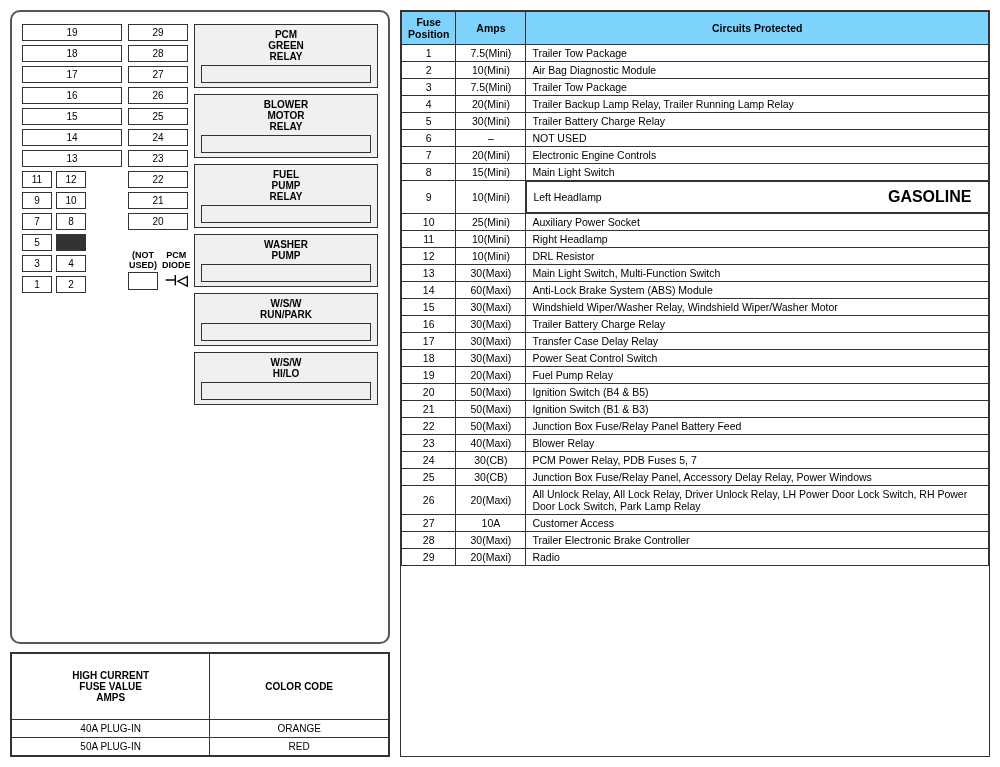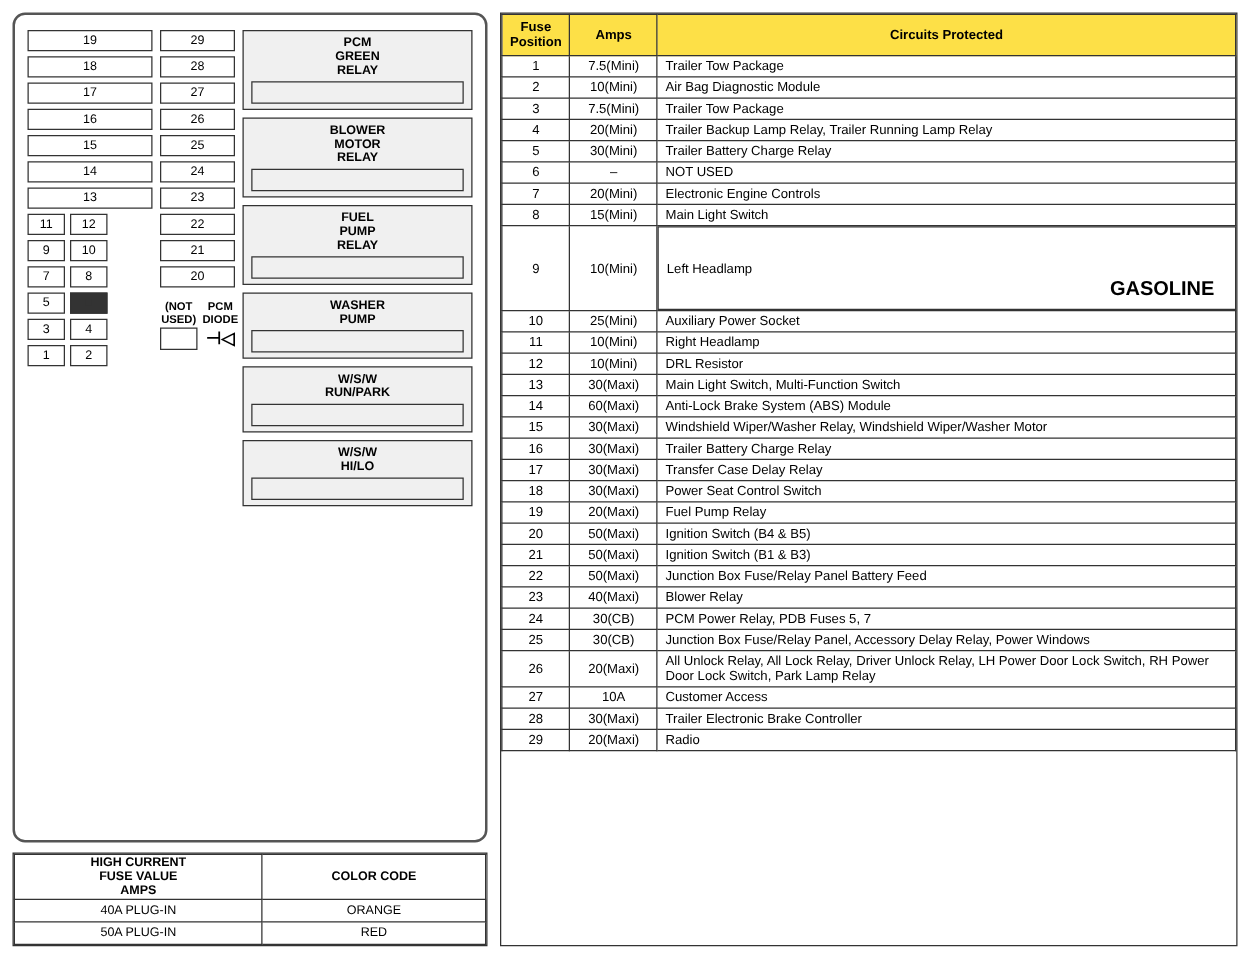--- a/index.html
+++ b/index.html
@@ -99,21 +99,21 @@
       font-size: 10px;
     }
 
     .legend-table table {
       width: 100%;
       border-collapse: collapse;
     }
 
     .legend-table th {
       border: 1px solid #333;
-      padding: 1px 6px;
+      padding: 16px 6px;
       text-align: center;
       font-weight: bold;
       font-size: 10px;
       background: #fff;
     }
 
     .legend-table td {
       border: 1px solid #333;
       padding: 3px 6px;
       text-align: center;
@@ -129,39 +129,38 @@
       width: 100%;
       border-collapse: collapse;
       font-size: 10.5px;
     }
 
     .right-panel th {
       border: 1px solid #333;
       padding: 4px 6px;
       text-align: center;
       font-weight: bold;
-      background: #fde047;
+      background: #7dd3fc;
     }
 
     .right-panel td {
       border: 1px solid #333;
       padding: 2px 6px;
     }
 
     .right-panel td.center {
       text-align: center;
     }
 
     .gasoline-label {
       font-size: 16px;
       font-weight: bold;
       text-align: center;
       padding: 4px 10px;
       border: none !important;
-      margin-top: 35px;
     }
 
     .fuse-num-col { width: 40px; }
     .fuse-amp-col { width: 70px; }
     .fuse-circ-col { }
   </style>
 </head>
 <body>
 
 <div class="left-panel">
@@ -209,21 +208,21 @@
         <div class="fuse-item">28</div>
         <div class="fuse-item">27</div>
         <div class="fuse-item">26</div>
         <div class="fuse-item">25</div>
         <div class="fuse-item">24</div>
         <div class="fuse-item">23</div>
         <div class="fuse-item">22</div>
         <div class="fuse-item">21</div>
         <div class="fuse-item">20</div>
 
-        <div style="display:flex;gap:4px;margin-top:6px;font-size:9px;font-weight:bold;">
+        <div style="display:flex;gap:4px;margin-top:16px;font-size:9px;font-weight:bold;">
           <div style="text-align:center;">
             <div>(NOT<br>USED)</div>
             <div class="fuse-item" style="margin-top:2px;width:24px;height:18px;"></div>
           </div>
           <div style="text-align:center;">
             <div>PCM<br>DIODE</div>
             <div style="margin-top:2px;font-size:14px;text-align:center;">⊣◁</div>
           </div>
         </div>
       </div>

